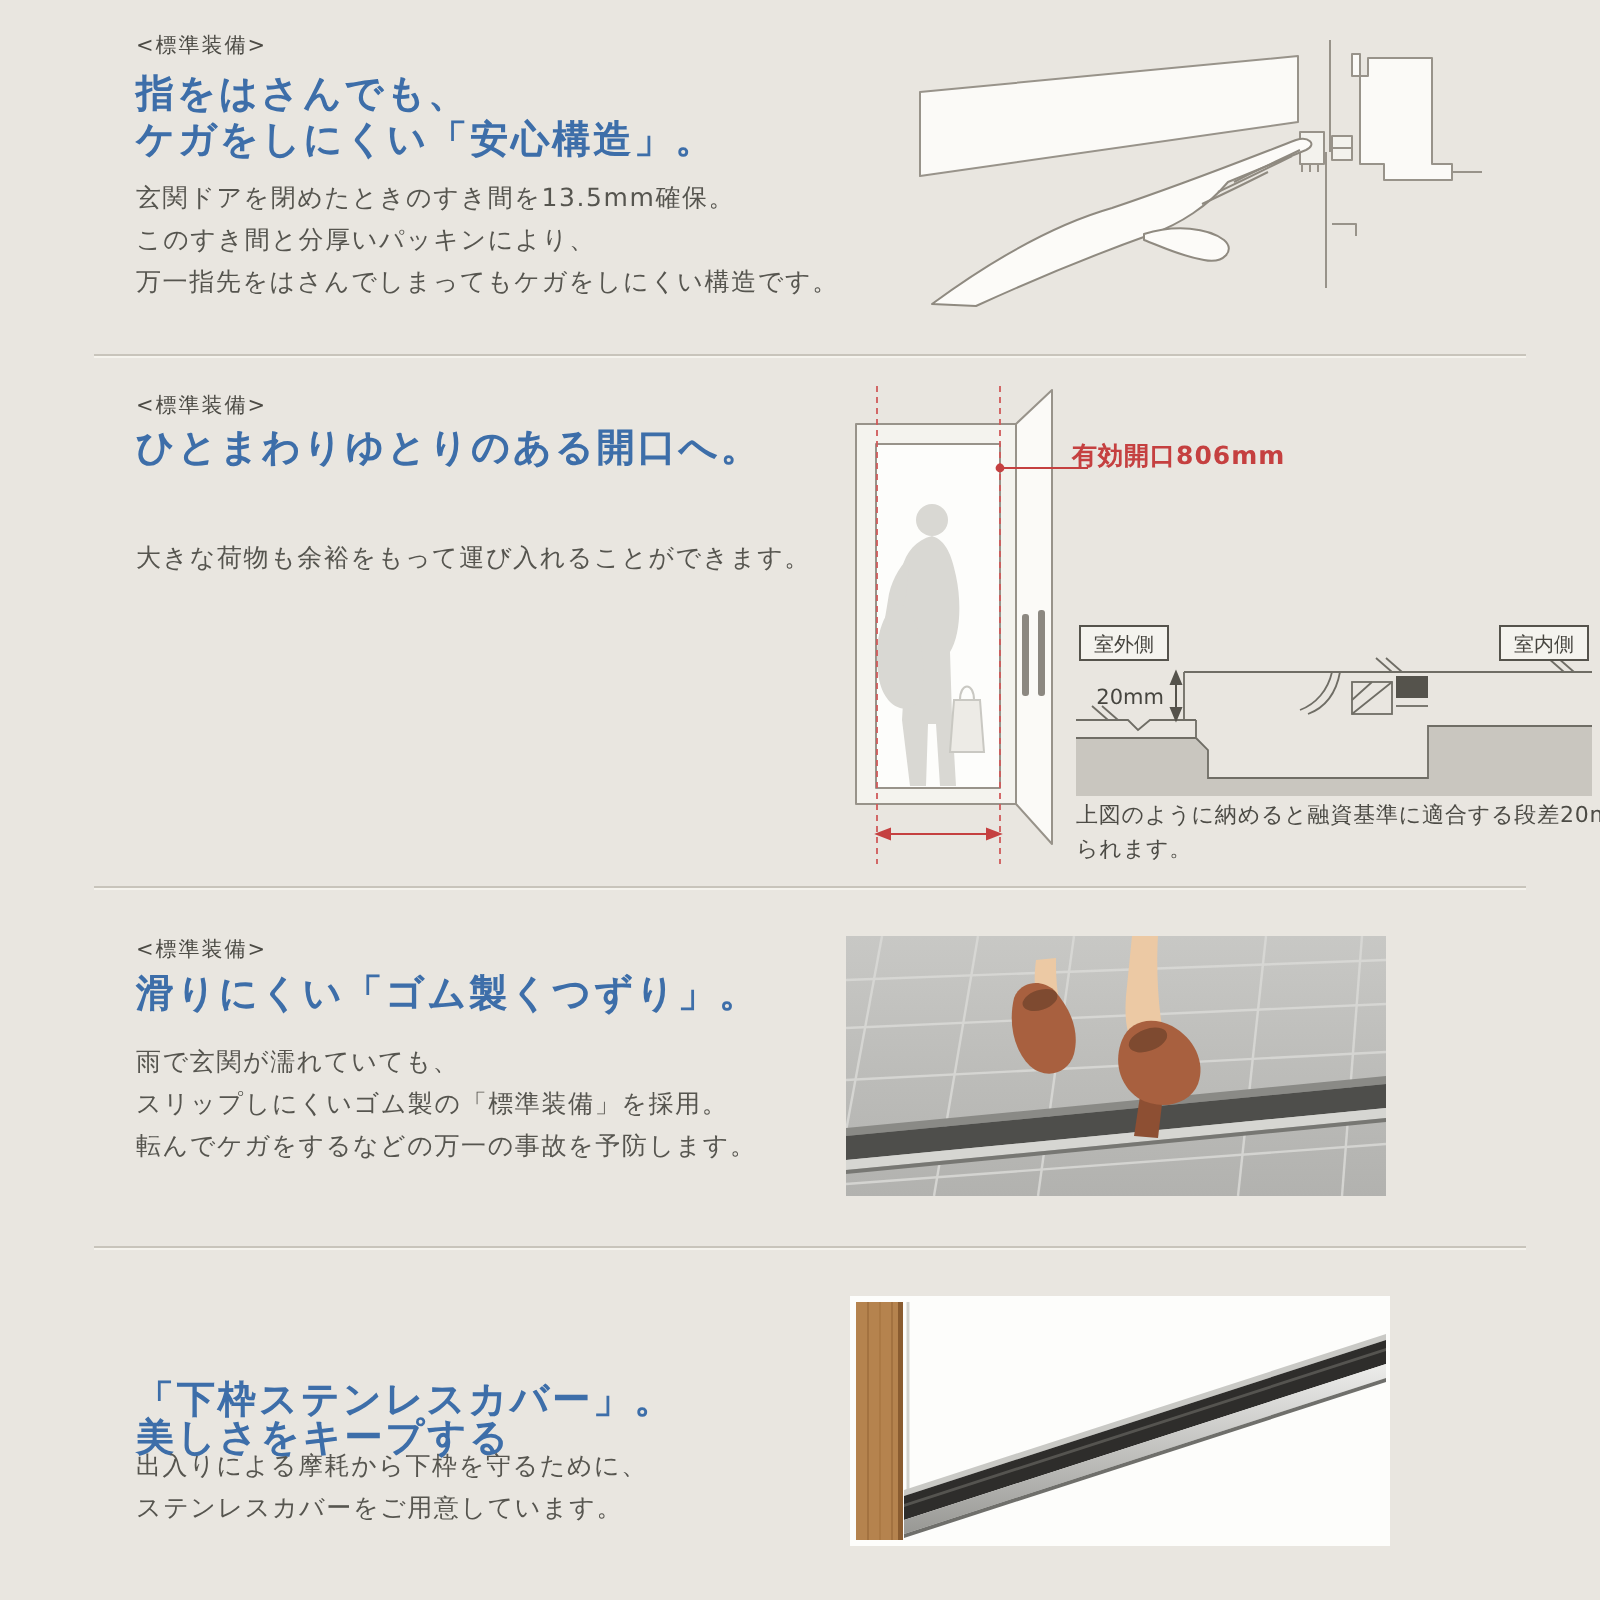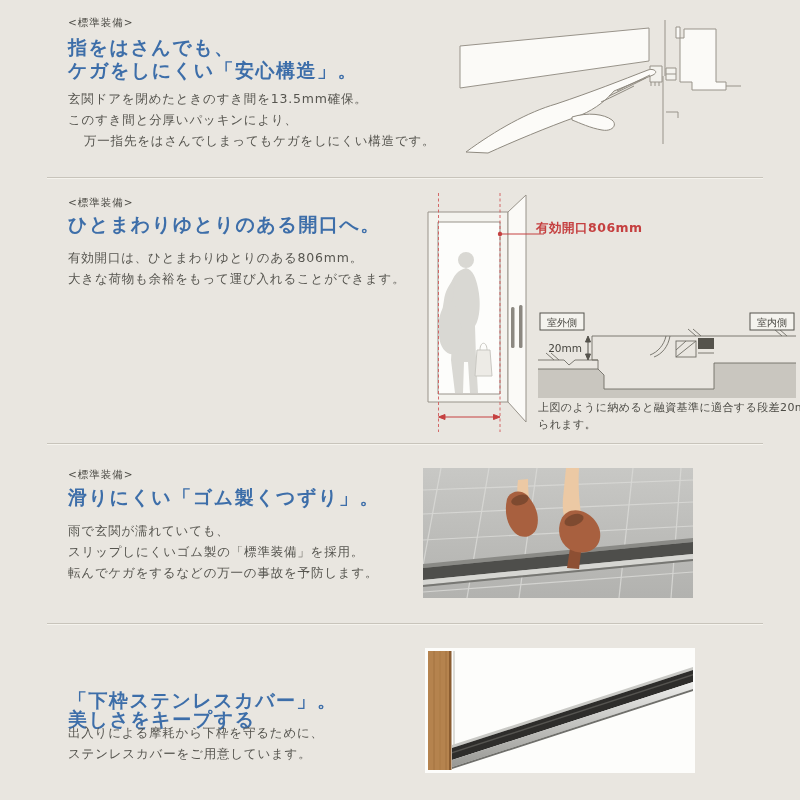--- a/index.html
+++ b/index.html
@@ -34,21 +34,21 @@
 </style>
 </head>
 <body>
 
 <div class="abs" style="left:0;top:0;width:800px;height:177px;">
   <div class="abs tag" style="left:68px;top:16px;">&lt;標準装備&gt;</div>
   <div class="abs heading" style="left:68px;top:36px;">指をはさんでも、</div>
   <div class="abs heading" style="left:68px;top:59px;">ケガをしにくい「安心構造」。</div>
   <div class="abs body-text" style="left:68px;top:88px;">玄関ドアを閉めたときのすき間を13.5mm確保。</div>
   <div class="abs body-text" style="left:68px;top:109px;">このすき間と分厚いパッキンにより、</div>
-  <div class="abs body-text" style="left:68px;top:130px;margin-left:16px;">万一指先をはさんでしまってもケガをしにくい構造です。</div>
+  <div class="abs body-text" style="left:68px;top:130px;">万一指先をはさんでしまってもケガをしにくい構造です。</div>
 
   <svg class="abs" style="left:452px;top:12px;" width="290" height="142" viewBox="0 0 290 142">
     <g stroke="#98938a" stroke-width="1" fill="#fbfaf7" stroke-linejoin="round">
 
       <polygon points="8,34 197,16 197,49 8,76"></polygon>
 
       <path d="M228,15 L224,15 L224,26 L232,26 L232,17 L264,17 L264,70 L274,70 L274,78 L240,78 L240,70 L228,70 Z"></path>
       <line x1="274" y1="74" x2="289" y2="74" fill="none"></line>
       <line x1="213" y1="8" x2="213" y2="64" fill="none"></line>
       <line x1="211" y1="64" x2="211" y2="132" fill="none"></line>
@@ -69,21 +69,20 @@
       <path d="M149,90 C160,85 172,79 182,74" fill="none"></path>
     </g>
   </svg>
 </div>
 
 <div class="divider" style="top:177px;"></div>
 
 <div class="abs" style="left:0;top:178px;width:800px;height:265px;">
   <div class="abs tag" style="left:68px;top:18px;">&lt;標準装備&gt;</div>
   <div class="abs heading" style="left:68px;top:35px;">ひとまわりゆとりのある開口へ。</div>
-  <div class="abs body-text" style="left:68px;top:69px;">有効開口は、ひとまわりゆとりのある806mm。</div>
   <div class="abs body-text" style="left:68px;top:90px;">大きな荷物も余裕をもって運び入れることができます。</div>
 
   <svg class="abs" style="left:425px;top:12px;" width="120" height="245" viewBox="0 0 120 245">
     <g stroke="#98938a" stroke-width="1" stroke-linejoin="round">
       <rect x="3" y="22" width="80" height="190" fill="#f4f3ee"></rect>
       <rect x="13" y="32" width="62" height="172" fill="#fdfdfb"></rect>
       <polygon points="83,22 101,5 101,232 83,212" fill="#fbfaf7"></polygon>
     </g>
 
     <g fill="#d9d8d3" stroke="none">

